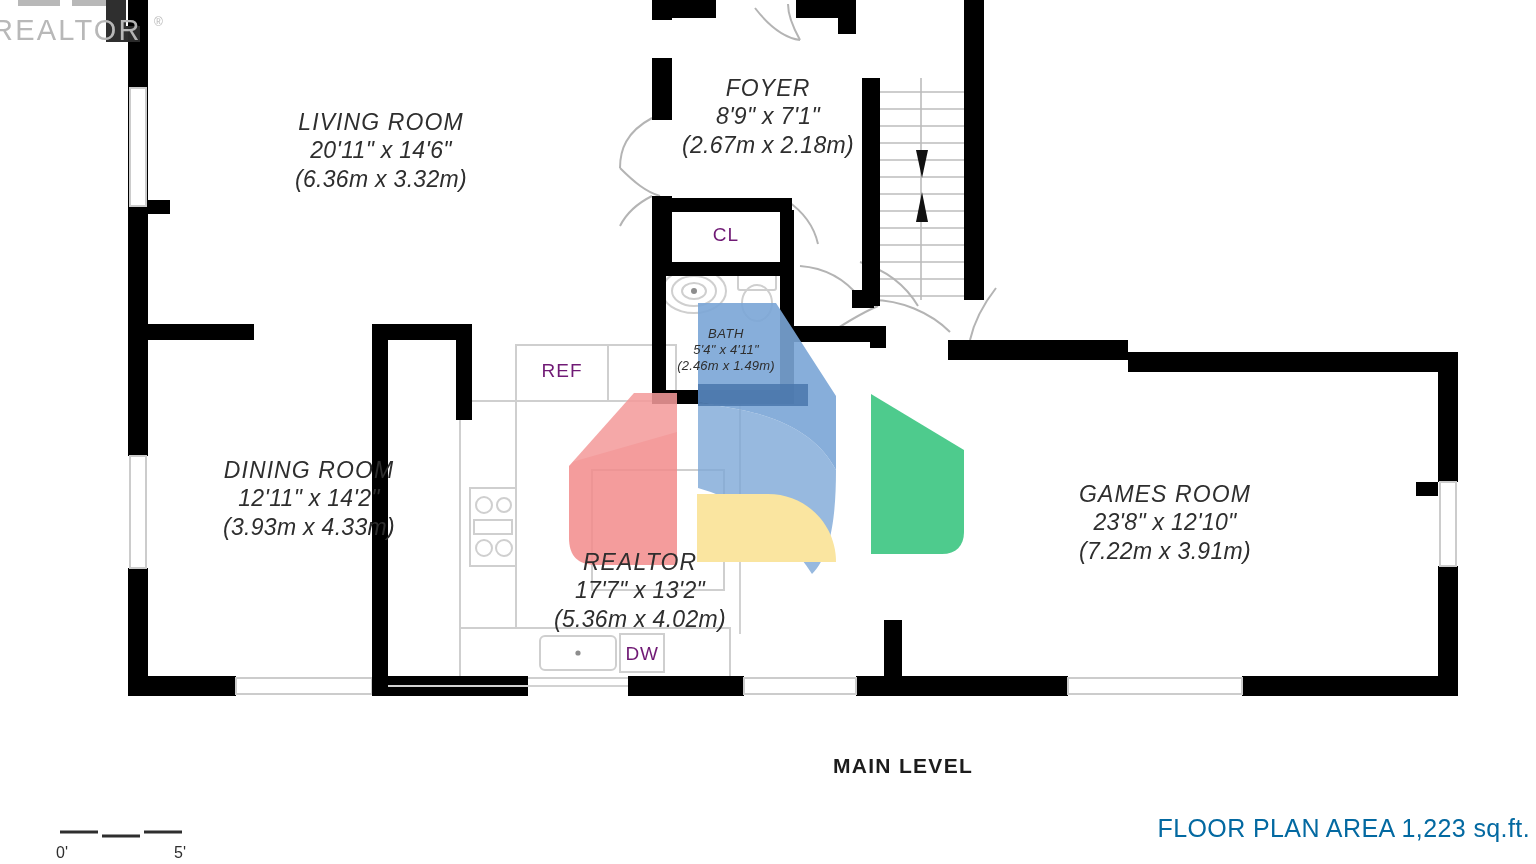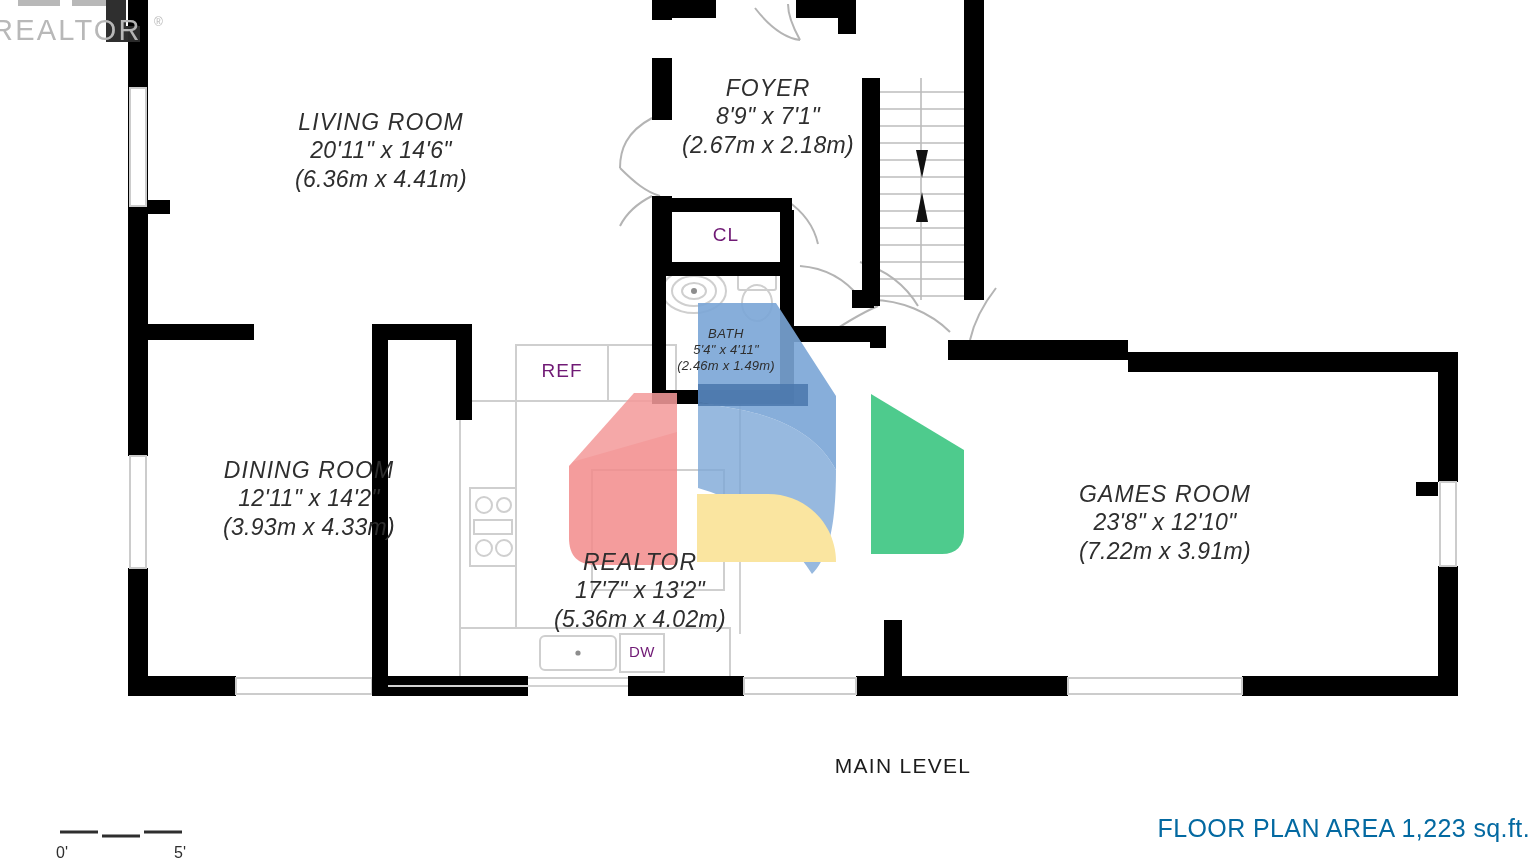--- a/index.html
+++ b/index.html
@@ -73,32 +73,32 @@
 
   .tag-label {
     position: absolute;
     font-size: 19px;
     letter-spacing: 1px;
     color: #701a75;
     white-space: nowrap;
     text-align: center;
   }
   .tag-label.tiny {
-    font-size: 15px;
+    font-size: 19px;
     letter-spacing: 0.6px;
   }
 
   #level-title {
     position: absolute;
     left: 0;
     top: 754px;
     width: 1536px;
     text-align: center;
     font-size: 21px;
-    font-weight: normal;
+    font-weight: bold;
     letter-spacing: 1.3px;
     color: #1c1c1c;
   }
   
   #level-title .lt-inner {
     display: inline-block;
     transform: translateX(135px);
   }
 
   #area-note {
@@ -317,21 +317,21 @@
     </g>
     <rect x="112" y="-16" width="20" height="74" fill="#2b2b2b"></rect>
     <rect x="112" y="42" width="34" height="16" fill="#2b2b2b"></rect>
     <text x="-2" y="56" font-family="Liberation Sans, sans-serif" font-size="29" letter-spacing="2.2" fill="#b7b7b7">REALTOR</text>
     <text x="160" y="42" font-family="Liberation Sans, sans-serif" font-size="12" fill="#b7b7b7">®</text>
   </svg>
 
   <div class="room-label" id="label-living-room" style="left: 236px; top: 108px; width: 290px;">
     <span class="rl-name">LIVING ROOM</span>
     <span class="rl-imp">20'11" x 14'6"</span>
-    <span class="rl-met">(6.36m x 4.41m)</span>
+    <span class="rl-met">(6.36m x 3.32m)</span>
   </div>
 
   <div class="room-label" id="label-foyer" style="left: 640px; top: 74px; width: 256px;">
     <span class="rl-name">FOYER</span>
     <span class="rl-imp">8'9" x 7'1"</span>
     <span class="rl-met">(2.67m x 2.18m)</span>
   </div>
 
   <div class="room-label small" id="label-bath" style="left: 646px; top: 326px; width: 160px;">
     <span class="rl-name">BATH</span>

